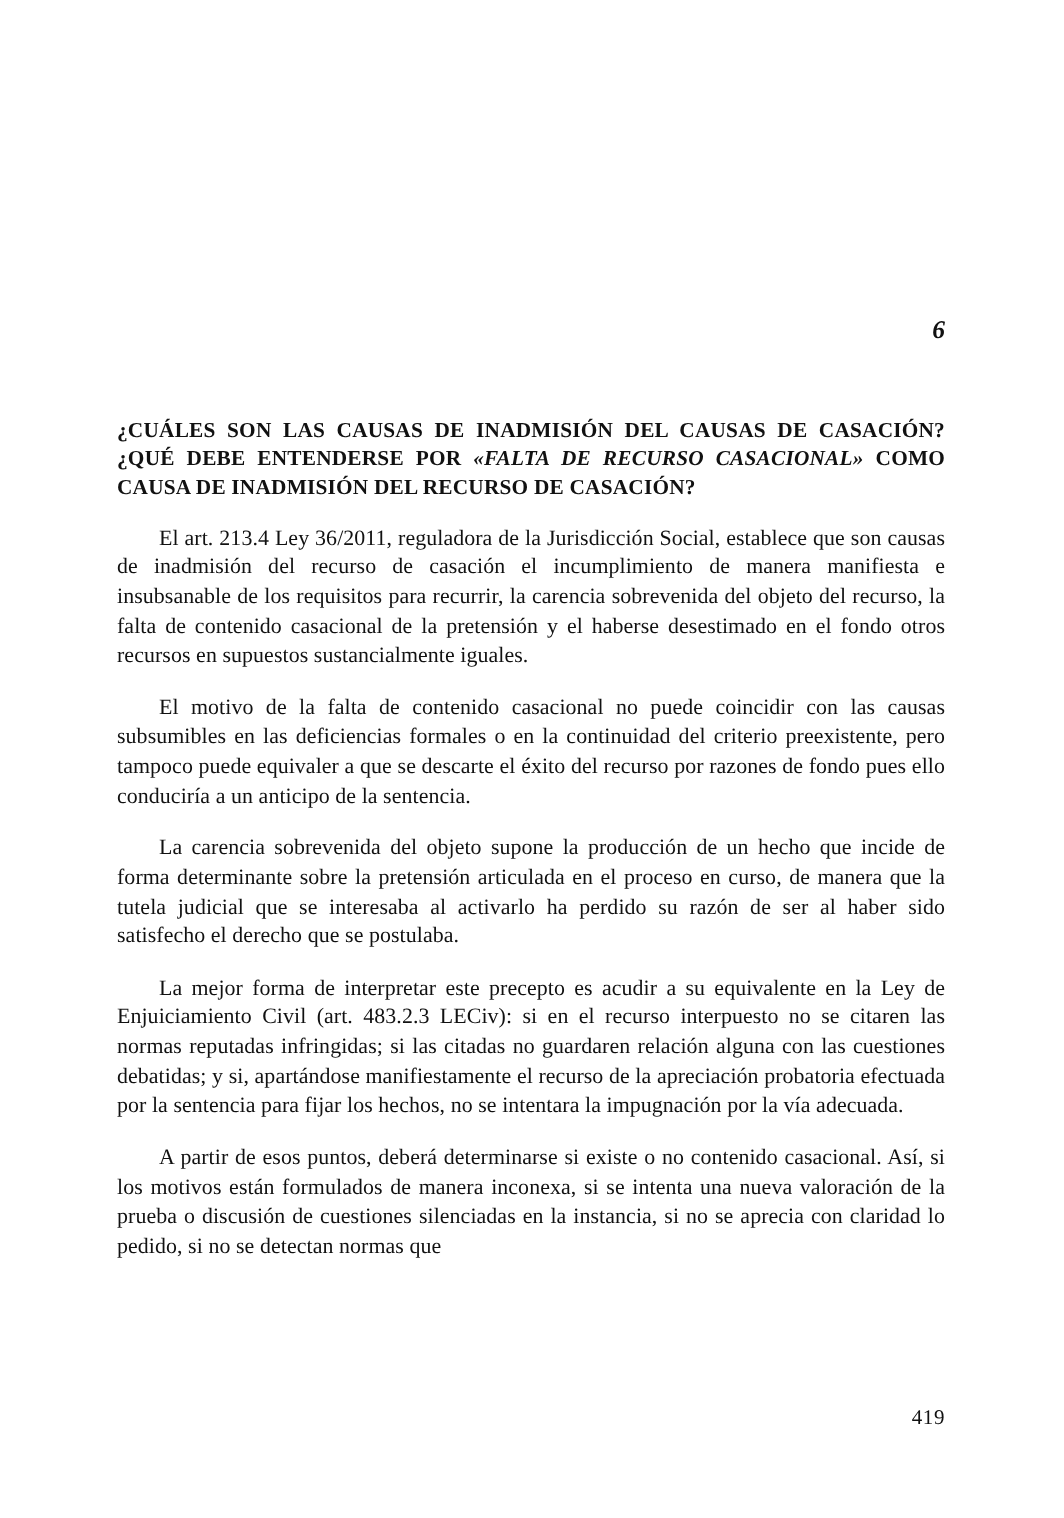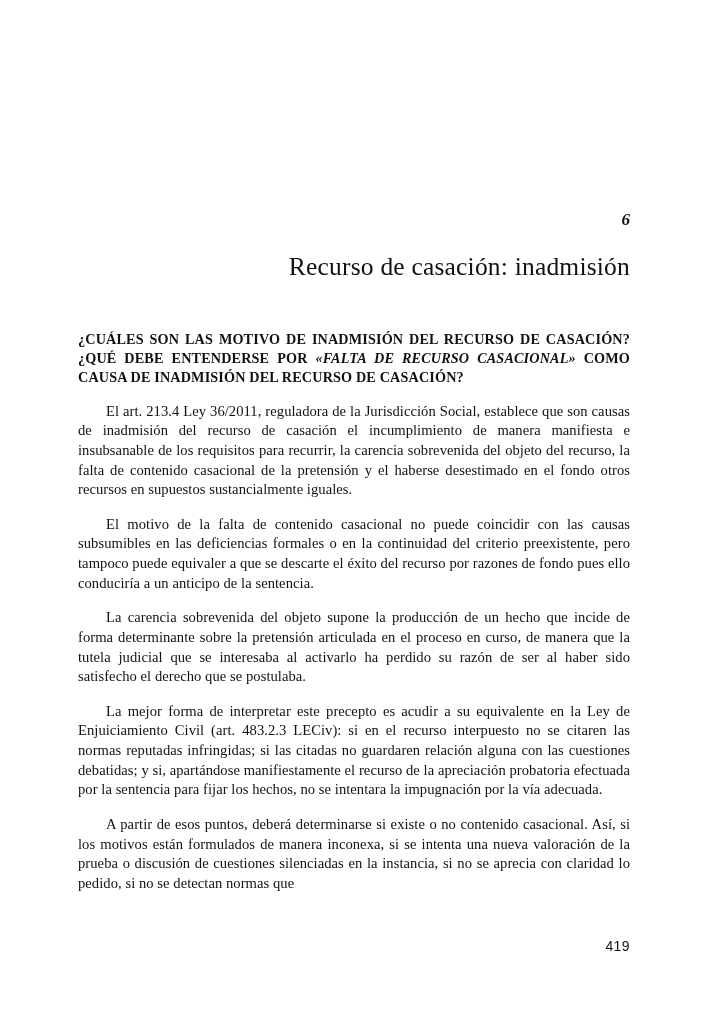--- a/index.html
+++ b/index.html
@@ -65,36 +65,35 @@
     margin-top: 15px;
     letter-spacing: 0.05px;
   }
   p.body-par.first {
   }
   .folio {
     position: absolute;
     right: 79px;
     bottom: 58px;
     font-size: 14px;
-    font-family: Liberation Sans, sans-serif;
+    font-family: Liberation Serif, serif;
     letter-spacing: 0.4px;
   }
 </style>
 </head>
 <body>
 
 <div class="page">
   <div class="content">
 
     <div class="chapter-number">6</div>
 
-    <h1 class="chapter-title">Recurso de casación: inadmisión</h1>
 
     <div class="question-heading">
-      <span>¿CUÁLES SON LAS MOTIVO DE INADMISIÓN DEL RECURSO DE CASACIÓN?¿QUÉ DEBE ENTENDERSE POR </span><span class="it">«FALTA DE RECURSO CASACIONAL»</span><span> COMO CAUSA DE INADMISIÓN DEL RECURSO DE CASACIÓN?</span>
+      <span>¿CUÁLES SON LAS CAUSAS DE INADMISIÓN DEL CAUSAS DE CASACIÓN?¿QUÉ DEBE ENTENDERSE POR </span><span class="it">«FALTA DE RECURSO CASACIONAL»</span><span> COMO CAUSA DE INADMISIÓN DEL RECURSO DE CASACIÓN?</span>
     </div>
 
     <p class="body-par first">El art. 213.4 Ley 36/2011, reguladora de la Jurisdicción Social, establece que son causas de inadmisión del recurso de casación el incumplimiento de manera manifiesta e insubsanable de los requisitos para recurrir, la carencia sobrevenida del objeto del recurso, la falta de contenido casacional de la pretensión y el haberse desestimado en el fondo otros recursos en supuestos sustancialmente iguales.</p>
     <p class="body-par">El motivo de la falta de contenido casacional no puede coincidir con las causas subsumibles en las deficiencias formales o en la continuidad del criterio preexistente, pero tampoco puede equivaler a que se descarte el éxito del recurso por razones de fondo pues ello conduciría a un anticipo de la sentencia.</p>
     <p class="body-par">La carencia sobrevenida del objeto supone la producción de un hecho que incide de forma determinante sobre la pretensión articulada en el proceso en curso, de manera que la tutela judicial que se interesaba al activarlo ha perdido su razón de ser al haber sido satisfecho el derecho que se postulaba.</p>
     <p class="body-par">La mejor forma de interpretar este precepto es acudir a su equivalente en la Ley de Enjuiciamiento Civil (art. 483.2.3 LECiv): si en el recurso interpuesto no se citaren las normas reputadas infringidas; si las citadas no guardaren relación alguna con las cuestiones debatidas; y si, apartándose manifiestamente el recurso de la apreciación probatoria efectuada por la sentencia para fijar los hechos, no se intentara la impugnación por la vía adecuada.</p>
     <p class="body-par">A partir de esos puntos, deberá determinarse si existe o no contenido casacional. Así, si los motivos están formulados de manera inconexa, si se intenta una nueva valoración de la prueba o discusión de cuestiones silenciadas en la instancia, si no se aprecia con claridad lo pedido, si no se detectan normas que</p>
 
   </div>
 

